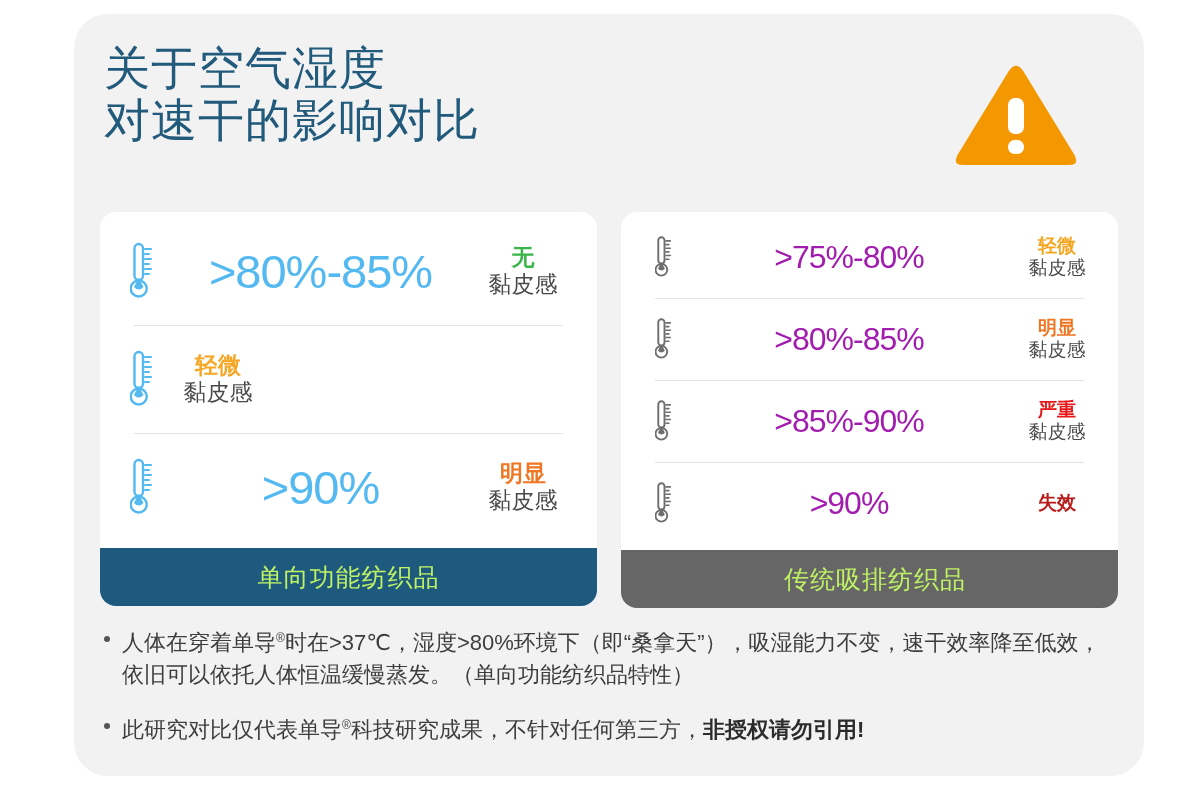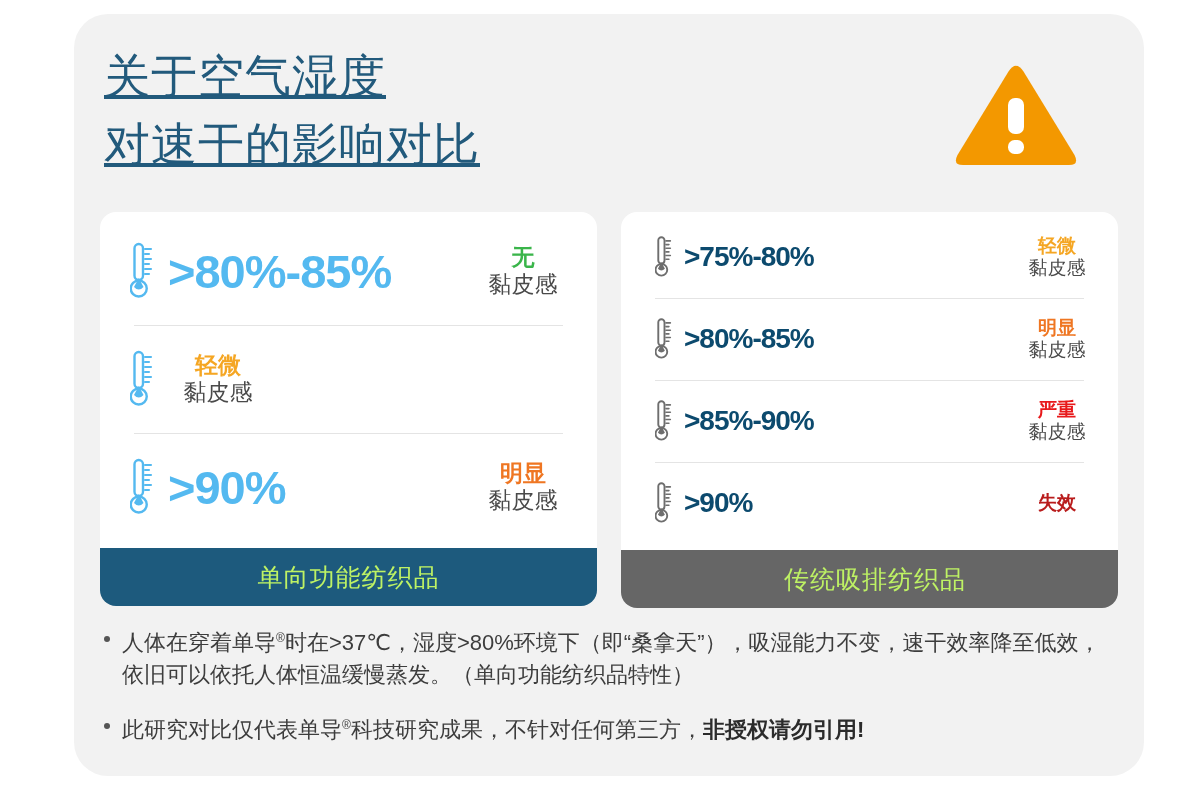--- a/index.html
+++ b/index.html
@@ -39,25 +39,24 @@
     right: 30px;
     height: 160px;
   }
 
   .title {
     position: absolute;
     left: 0px;
     top: 0px;
     color: #225a7c;
     font-size: 46px;
-    line-height: 68px;
+    line-height: 52px;
     font-weight: 400;
     letter-spacing: 1px;
     white-space: pre-line;
-    text-decoration: underline;
   }
 
   .warn-icon {
     position: absolute;
     right: 34px;
     top: 20px;
     width: 128px;
     height: 112px;
   }
 
@@ -113,34 +112,34 @@
   .thermo {
     flex: 0 0 auto;
     display: block;
   }
 
   .card-left .thermo { width: 26px; height: 58px; margin-right: 12px; }
   .card-right .thermo { width: 19px; height: 46px; margin-right: 10px; }
 
   .range {
     flex: 1 1 auto;
-    text-align: left;
-    font-weight: 700;
+    text-align: center;
+    font-weight: 400;
     white-space: nowrap;
   }
 
   .card-left .range {
     color: #54b9f0;
     font-size: 47px;
     letter-spacing: -1px;
   }
 
   .card-right .range {
-    color: #0c4a6e;
-    font-size: 28px;
+    color: #a21caf;
+    font-size: 32px;
     letter-spacing: -1px;
   }
 
   .verdict {
     flex: 0 0 auto;
     text-align: center;
     line-height: 1.18;
   }
 
   .card-left .verdict { width: 100px; }

